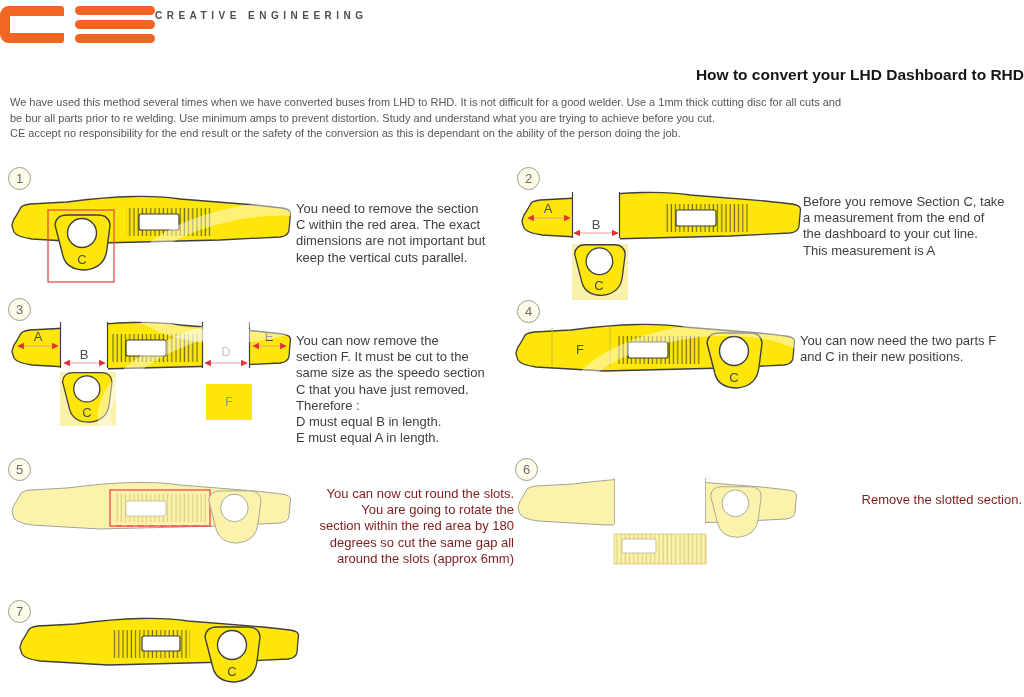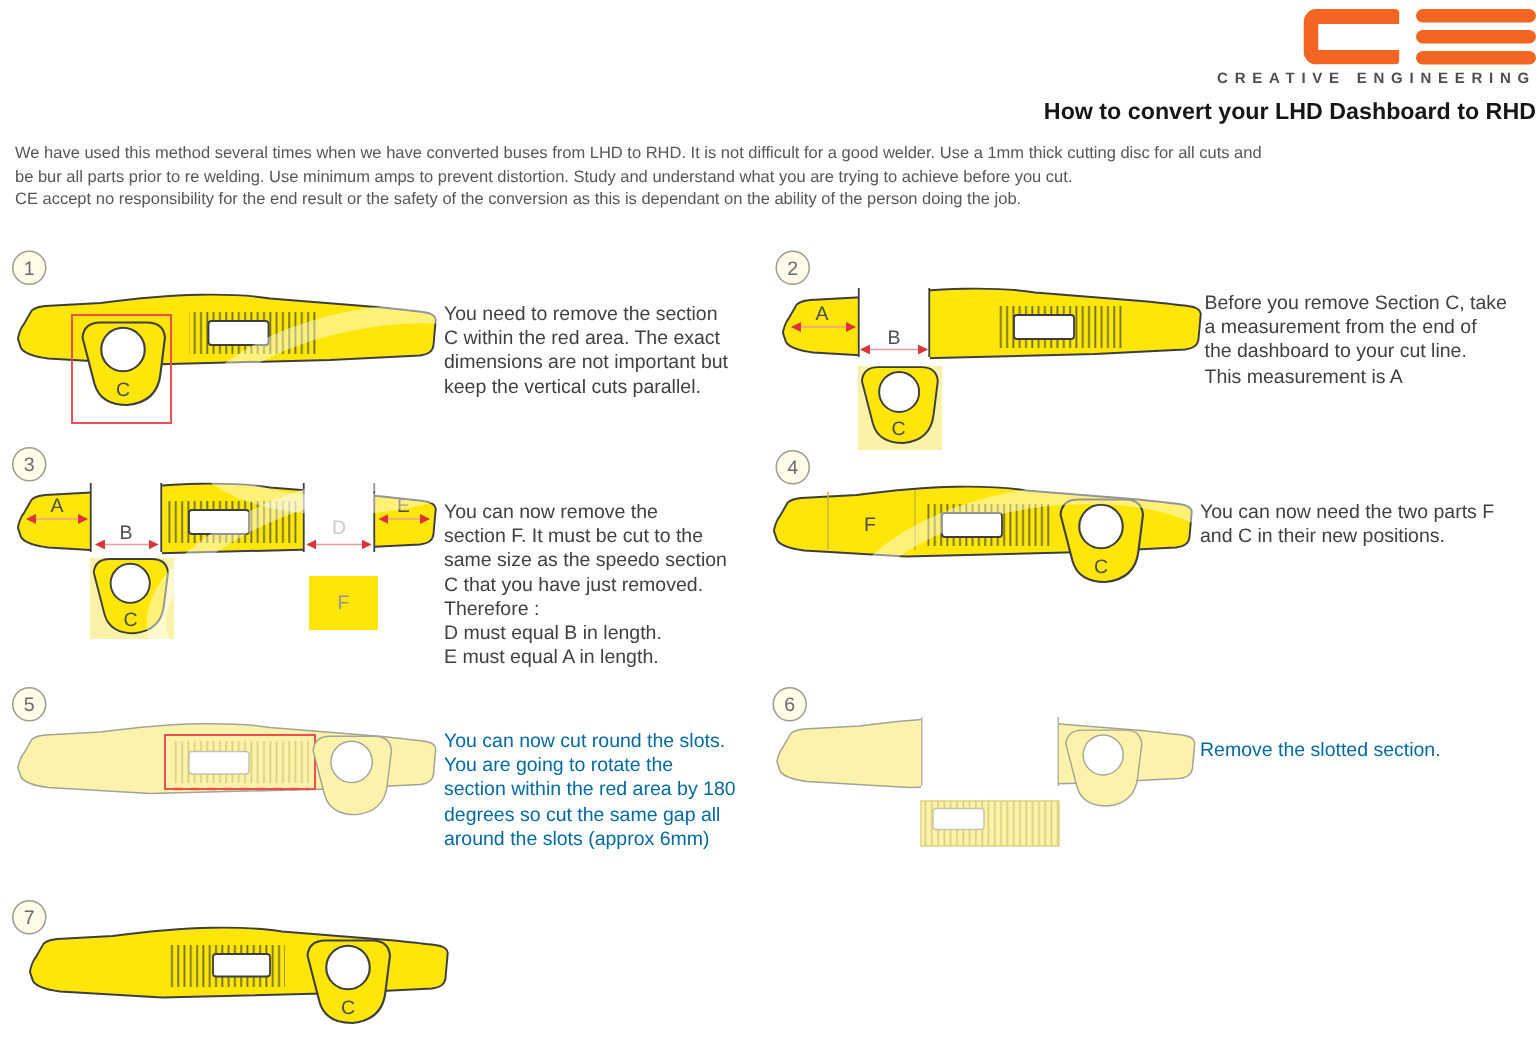--- a/index.html
+++ b/index.html
@@ -1,37 +1,37 @@
 <!DOCTYPE html>
 <html><head>
 <meta charset="utf-8">
 <style>
   html,body{margin:0;padding:0;background:#ffffff;}
   body{font-family:"Liberation Sans", sans-serif;}
   .page{position:relative;width:1024px;height:697px;background:#ffffff;overflow:hidden;}
 
   
-  .logo-wrap{position:absolute;top:6px;left:0;right:0;display:flex;flex-direction:column;align-items:flex-end;}
+  .logo-wrap{position:absolute;top:6px;left:0;right:0;display:flex;align-items:flex-start;}
   .logo-marks{display:flex;gap:11px;height:37px;}
   .logo-c{width:64px;height:37px;box-sizing:border-box;border:10px solid #F26522;border-right:none;border-radius:9px 3px 3px 9px;}
   .logo-e{display:flex;flex-direction:column;justify-content:space-between;width:80px;height:37px;}
   .logo-e span{height:9px;background:#F26522;border-radius:5px;}
   .logo-name{margin-top:4px;font-size:10px;font-weight:bold;letter-spacing:4.5px;color:#4C4D4F;}
 
   .page-title{position:absolute;top:66px;left:0;width:100%;text-align:right;font-size:15.5px;font-weight:bold;color:#161616;}
 
   .intro{position:absolute;top:95px;left:10px;width:1006px;font-size:11px;line-height:15.6px;color:#55565A;white-space:pre-line;}
 
   
   .badge{position:absolute;width:23px;height:23px;border:1.3px solid #9D9D8F;border-radius:50%;background:#FEFBE8;
          color:#6B6C6E;font-size:13px;display:flex;align-items:center;justify-content:center;box-sizing:border-box;}
 
   
   .instr{position:absolute;font-size:13px;line-height:16.2px;color:#404040;white-space:pre-line;z-index:2;}
-  .instr.faded{color:#0369a1;}
+  .instr.faded{color:#7f1d1d;text-align:right;}
 
   .diagram{position:absolute;z-index:0;}
 
   
   .dash-b{fill:#FFE60A;stroke:#3E3E3E;stroke-width:1.3;}
   .dash-f{fill:#FBF3AC;stroke:#A3A396;stroke-width:1;}
   .pod-b{fill:#FFE60A;stroke:#3E3E3E;stroke-width:1.4;}
   .pod-f{fill:#FBF3AC;stroke:#A3A396;stroke-width:1;}
   .radio-b{fill:#ffffff;stroke:#3E3E3E;stroke-width:1.2;}
   .radio-f{fill:#ffffff;stroke:#C9C4AC;stroke-width:1;}

